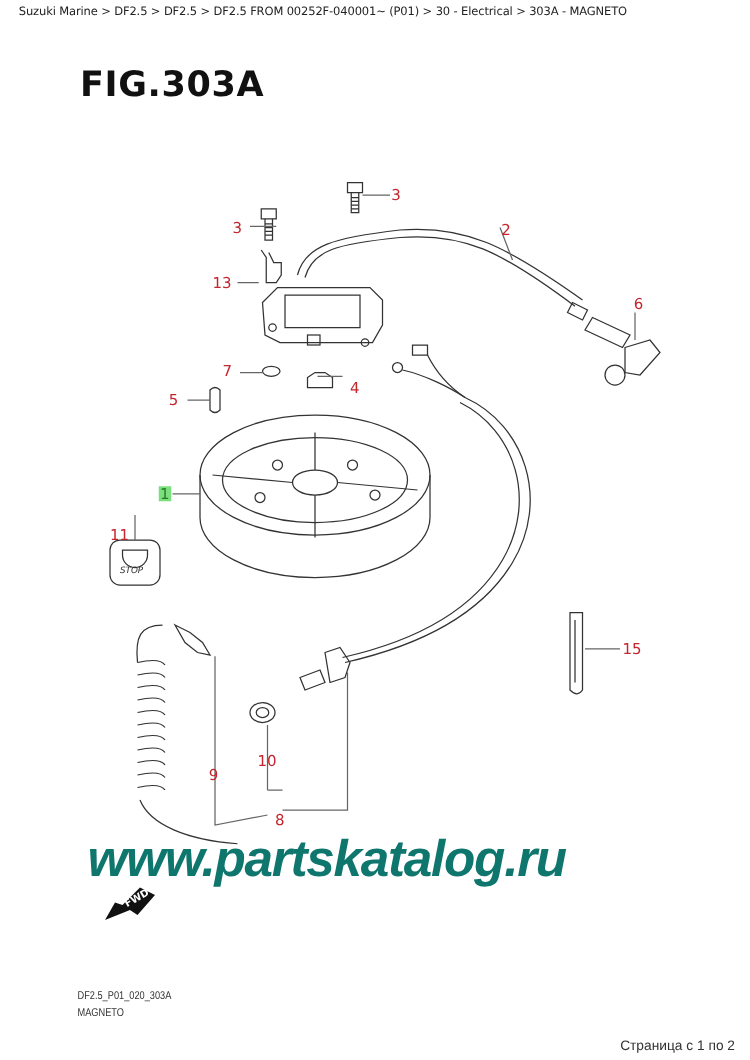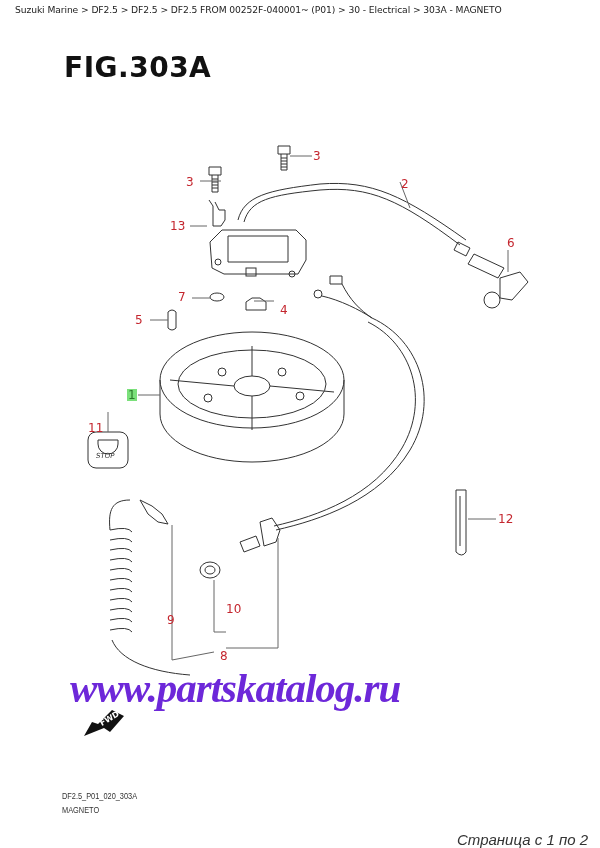--- a/index.html
+++ b/index.html
@@ -2,25 +2,25 @@
 <html><head>
 <meta charset="utf-8">
 <style>
   html,body{margin:0;padding:0;background:#fff;}
   body{width:600px;height:848px;position:relative;overflow:hidden;font-family:"DejaVu Sans",sans-serif;}
   .breadcrumb{position:absolute;left:15px;top:4px;font-size:9.2px;color:#222;white-space:nowrap;letter-spacing:-0.1px;}
   .fig-title{position:absolute;left:64px;top:51px;font-size:28px;font-weight:bold;color:#111;letter-spacing:0.5px;}
   .diagram{position:absolute;left:0;top:0;width:600px;height:848px;}
   .callout{position:absolute;font-size:12px;color:#c4262e;font-family:"DejaVu Sans",sans-serif;line-height:1;}
   .callout.hl{background:#7be07b;color:#2a7a2a;padding:0 1px;}
-  .watermark{position:absolute;left:70px;top:664px;font-family:Liberation Serif, serif;font-weight:bold;font-style:italic;font-size:41px;color:#6d28d9;letter-spacing:-1px;white-space:nowrap;}
+  .watermark{position:absolute;left:70px;top:664px;font-family:Liberation Sans, sans-serif;font-weight:bold;font-style:italic;font-size:41px;color:#0f766e;letter-spacing:-1px;white-space:nowrap;}
   .fwd{position:absolute;left:82px;top:706px;}
   .code{position:absolute;left:62px;top:791px;font-size:9px;color:#333;font-family:"Liberation Sans Narrow","Liberation Sans",sans-serif;transform:scaleX(0.82);transform-origin:left;}
   .caption{position:absolute;left:62px;top:805px;font-size:9px;color:#333;font-family:"Liberation Sans",sans-serif;transform:scaleX(0.82);transform-origin:left;}
-  .pager{position:absolute;right:12px;top:831px;font-size:15px;color:#333;font-family:"Liberation Sans",sans-serif;font-style:italic;}
+  .pager{position:absolute;right:12px;top:831px;font-size:11px;color:#333;font-family:"Liberation Sans",sans-serif;}
 </style>
 </head>
 <body>
 
 <div class="breadcrumb">Suzuki Marine &gt; DF2.5 &gt; DF2.5 &gt; DF2.5 FROM 00252F-040001~ (P01) &gt; 30 - Electrical &gt; 303A - MAGNETO</div>
 <div class="fig-title">FIG.303A</div>
 
 <svg class="diagram" viewBox="0 0 600 848" xmlns="http://www.w3.org/2000/svg" fill="none" stroke="#333" stroke-width="1">
 
   <g>
@@ -109,22 +109,22 @@
 <span class="callout" style="left:313px;top:150px;">3</span>
 <span class="callout" style="left:186px;top:176px;">3</span>
 <span class="callout" style="left:401px;top:178px;">2</span>
 <span class="callout" style="left:170px;top:220px;text-align:center;">13</span>
 <span class="callout" style="left:507px;top:237px;">6</span>
 <span class="callout" style="left:178px;top:291px;">7</span>
 <span class="callout" style="left:280px;top:304px;">4</span>
 <span class="callout" style="left:135px;top:314px;">5</span>
 <span class="callout hl" style="left:127px;top:389px;">1</span>
 <span class="callout" style="left:88px;top:398px;margin-top:24px;">11</span>
-<span class="callout" style="left:498px;top:513px;">12</span>
-<span class="callout" style="left:206px;top:603px;margin-left:20px;">10</span>
+<span class="callout" style="left:498px;top:513px;">15</span>
+<span class="callout" style="left:206px;top:603px;">10</span>
 <span class="callout" style="left:167px;top:614px;">9</span>
 <span class="callout" style="left:220px;top:650px;">8</span>
 
 <span style="position:absolute;left:96px;top:452px;font-size:7px;color:#333;font-style:italic;">STOP</span>
 
 <div class="watermark">www.partskatalog.ru</div>
 
 <div class="fwd">
   <svg width="44" height="32" viewBox="0 0 44 32">
     <path d="M2 30 L10 16 L16 18 L30 4 L42 10 L28 26 L22 22 Z" fill="#111"></path>

